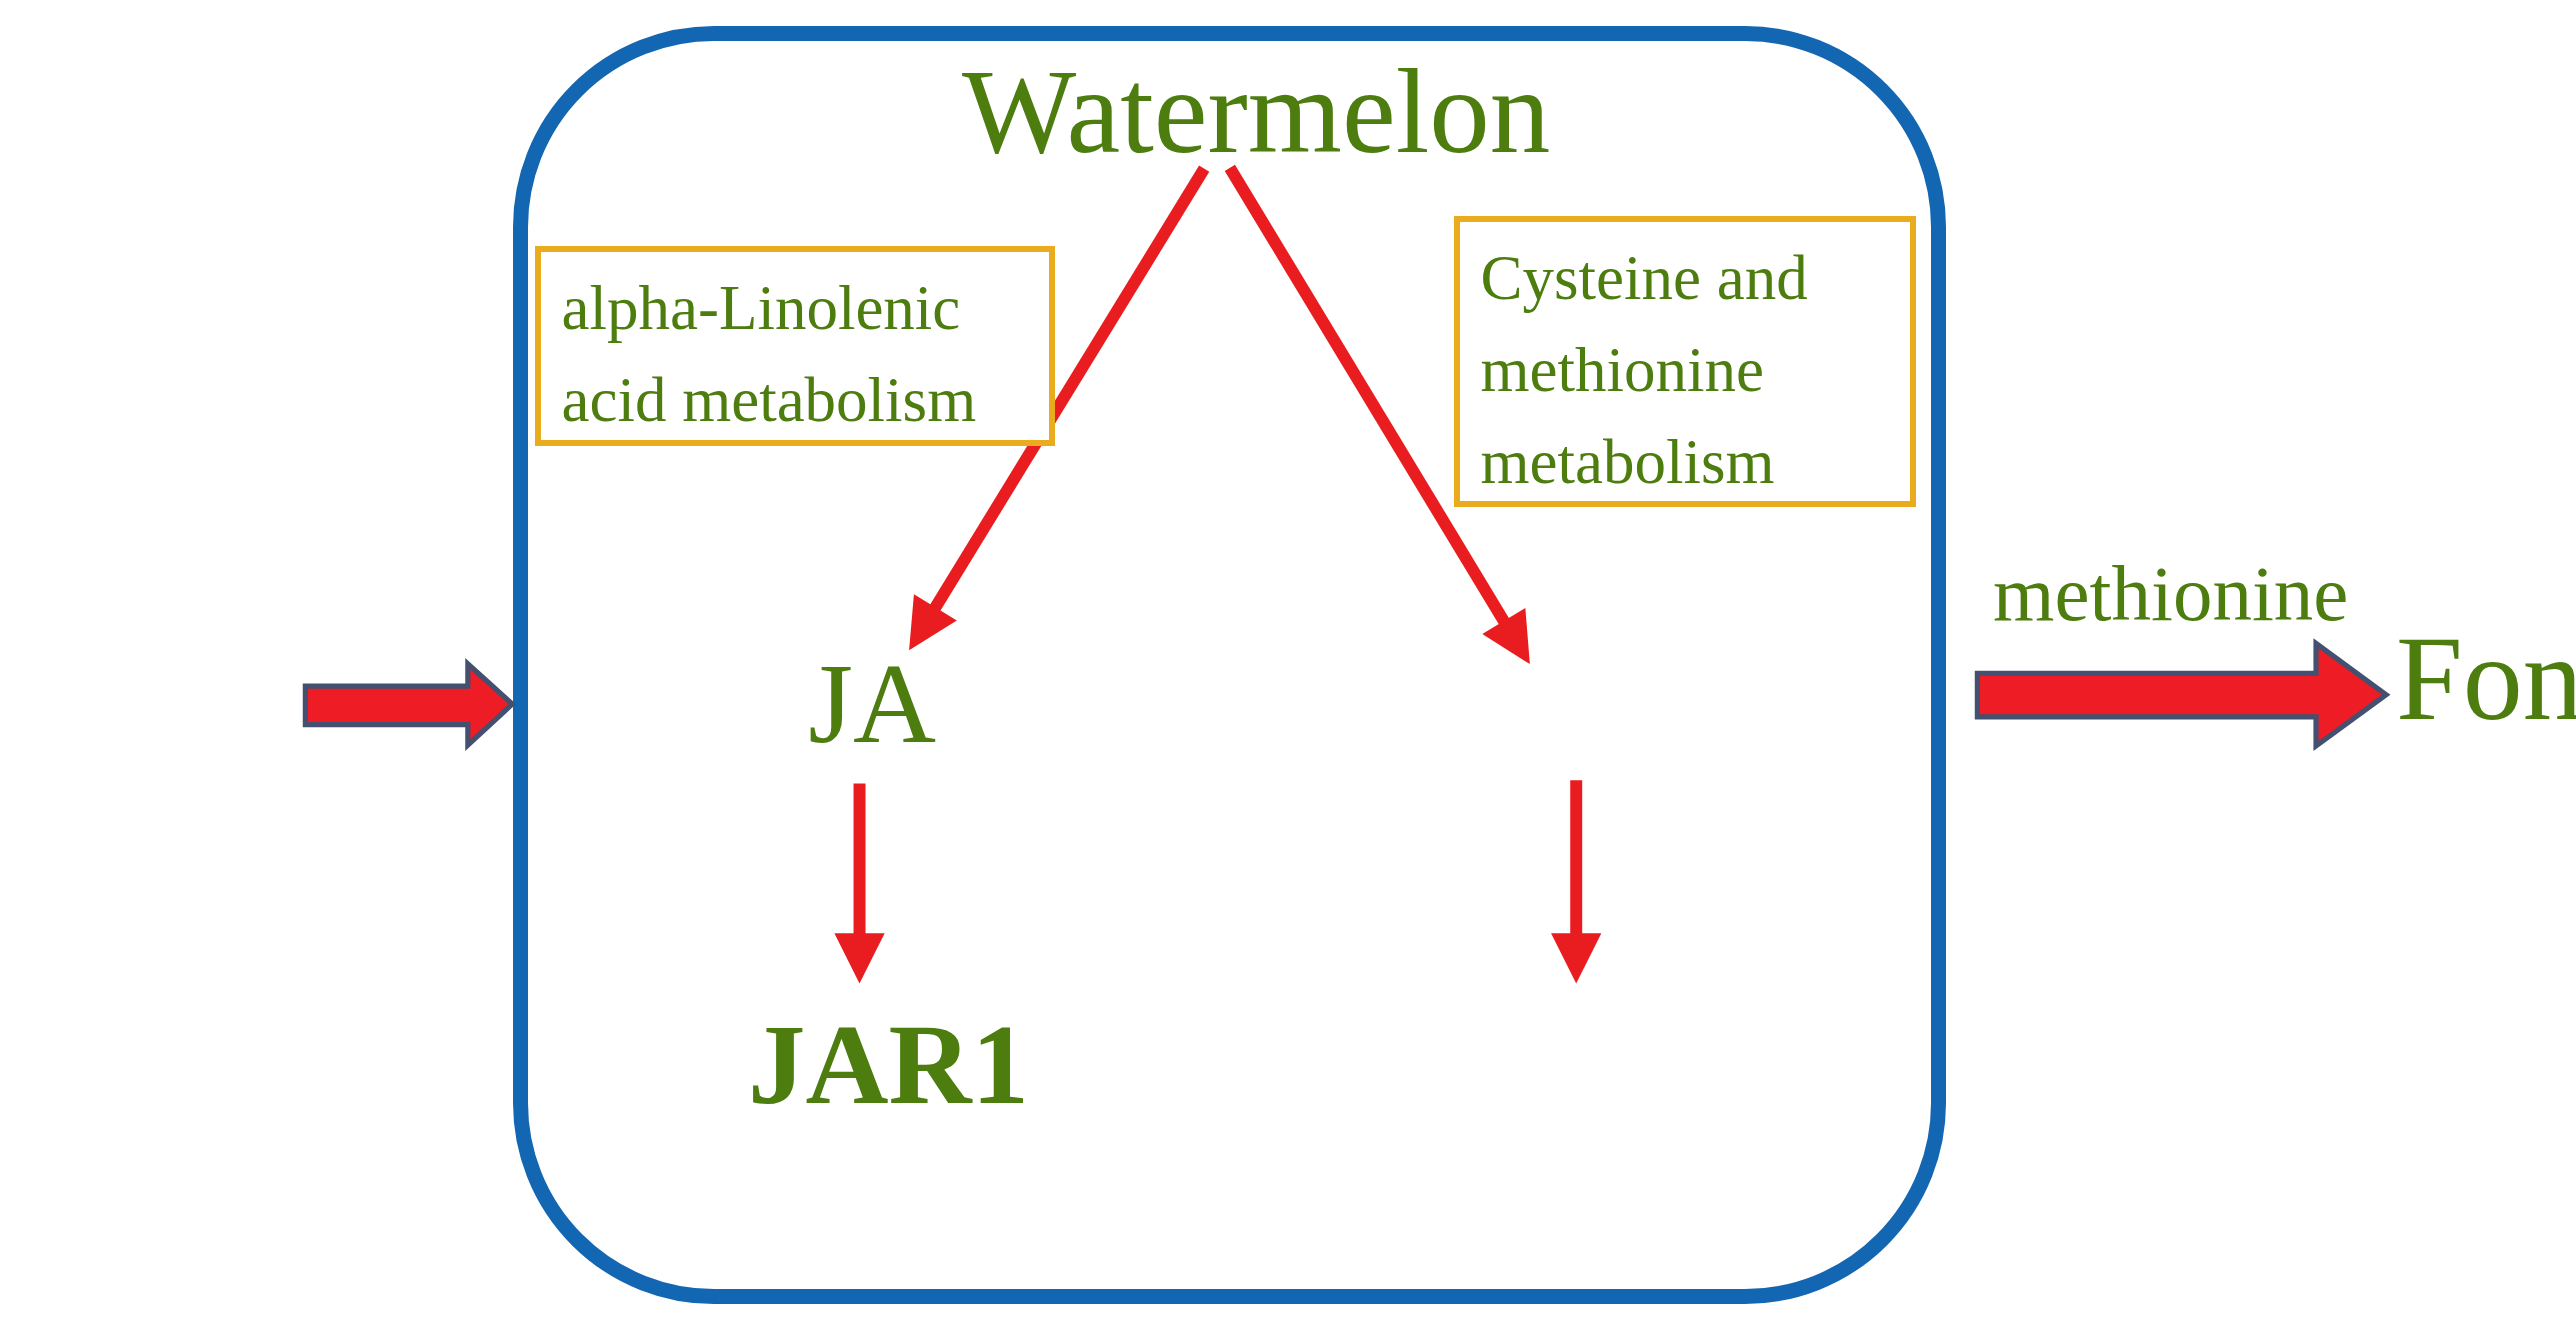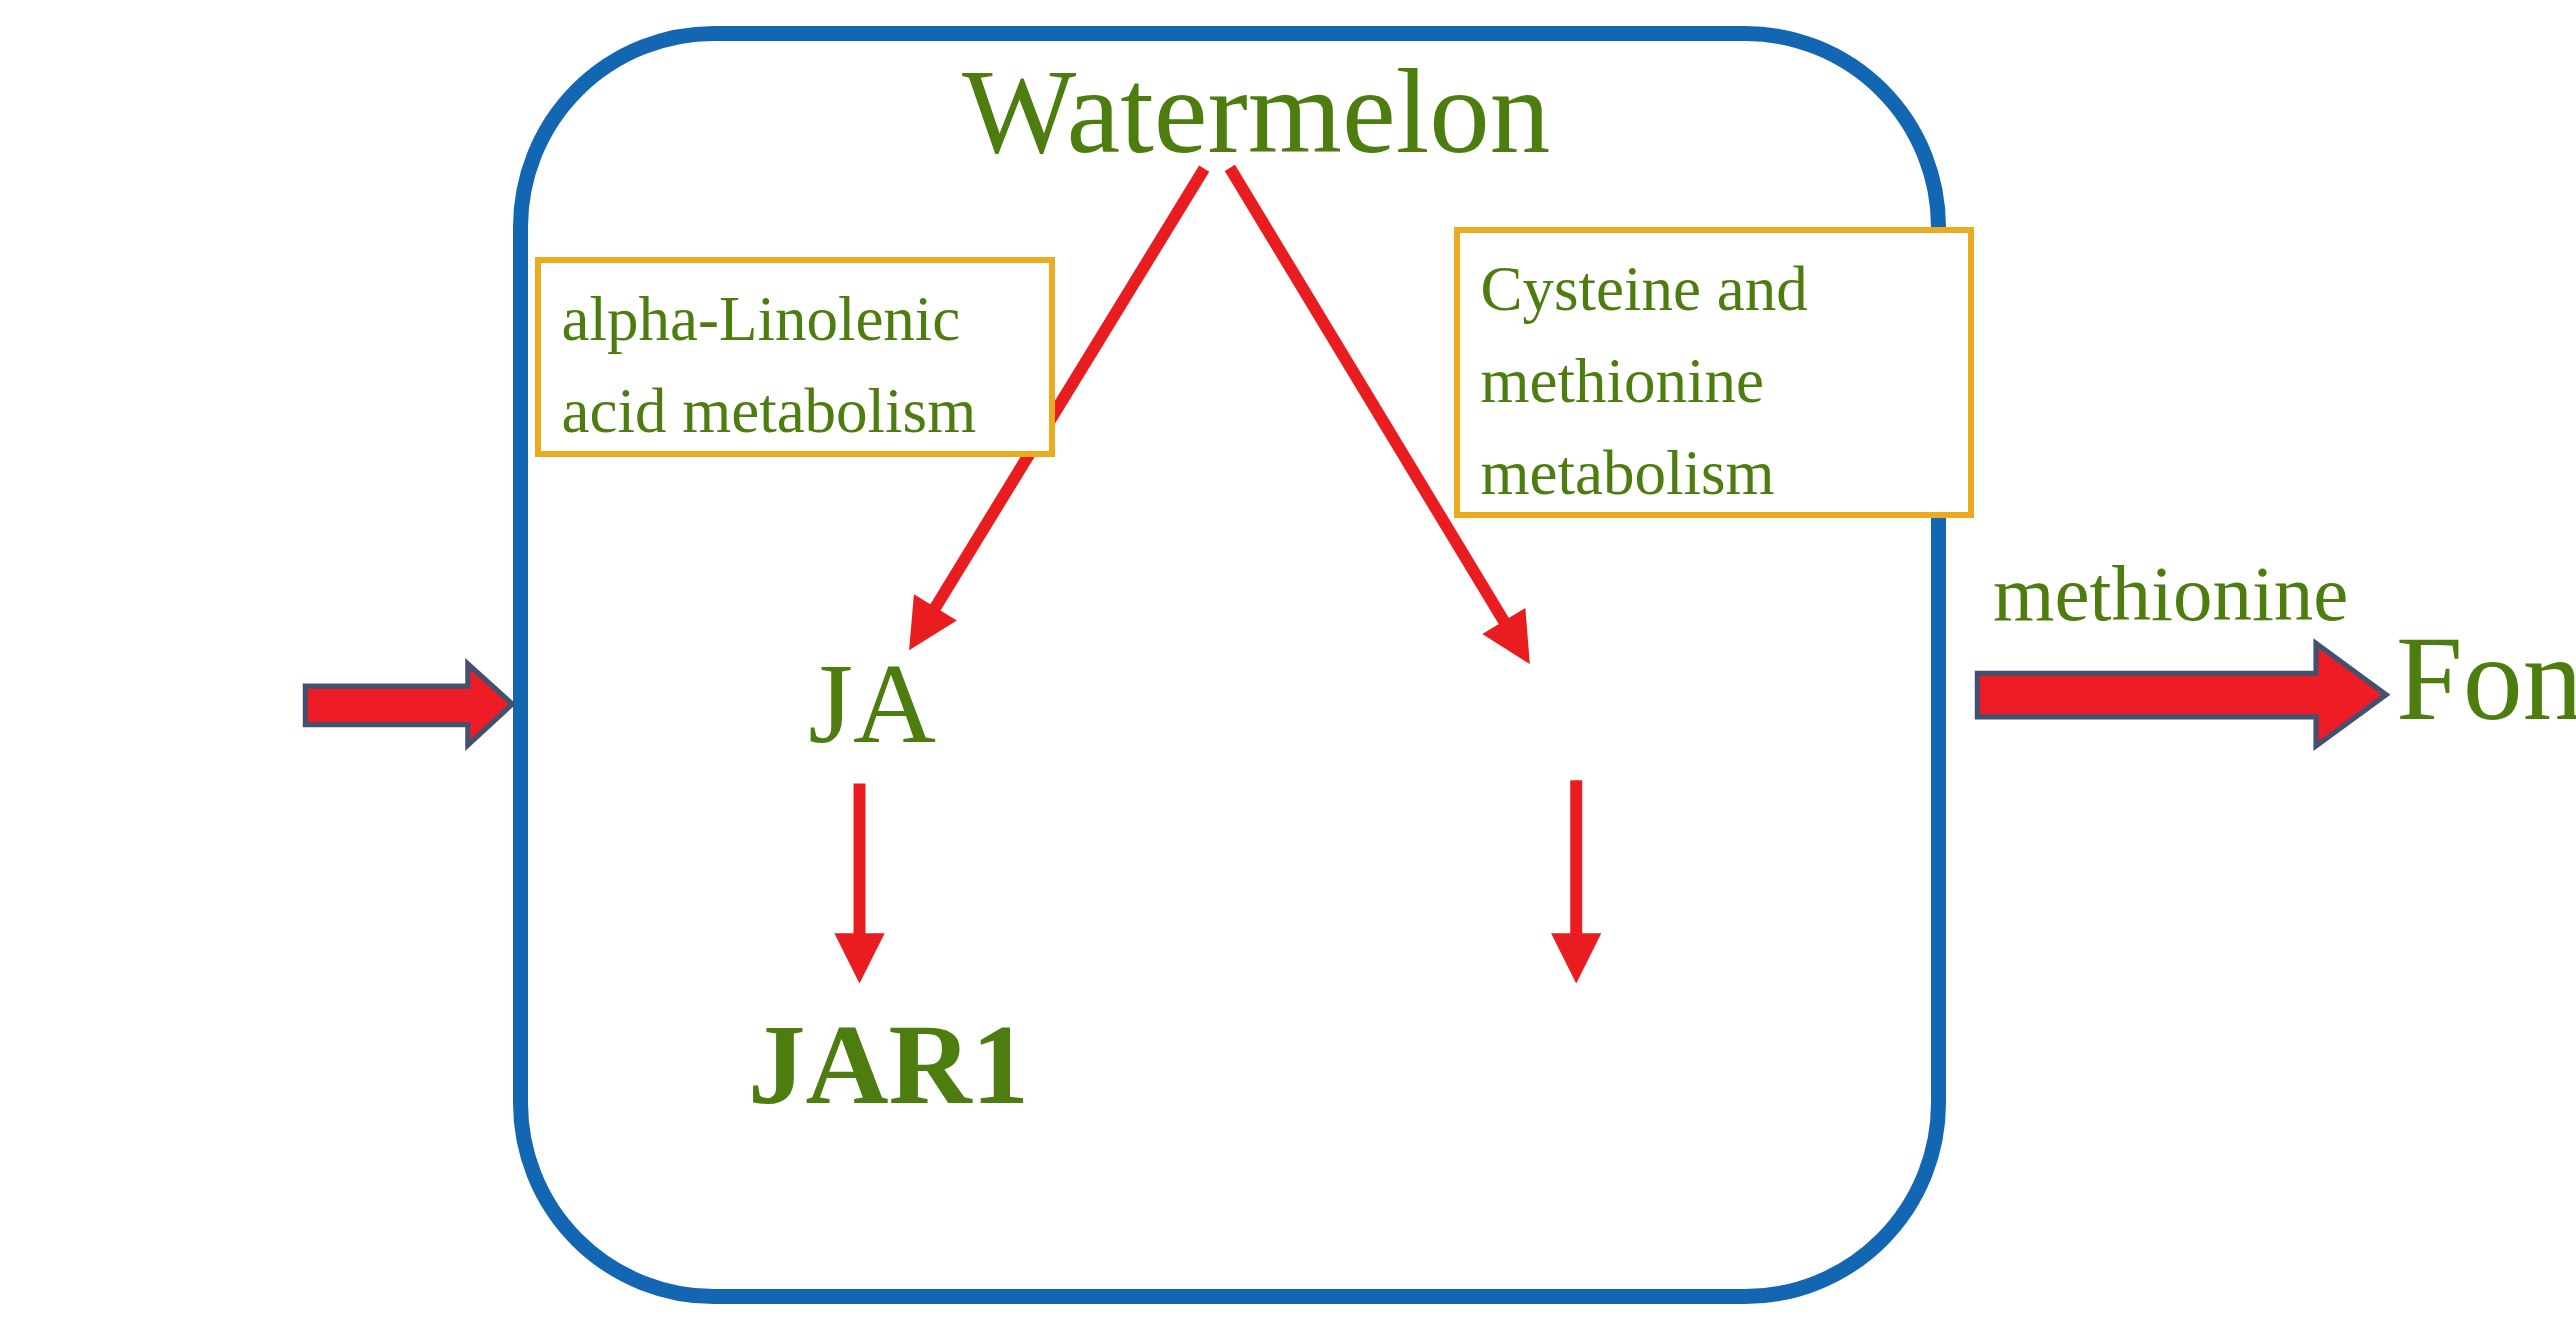--- a/index.html
+++ b/index.html
@@ -43,29 +43,28 @@
     white-space: nowrap;
   }
   .pathway-box {
     position: absolute;
     border: 6.8px solid #eaab1e;
     background: #ffffff;
     box-sizing: border-box;
     font-size: 63px;
     line-height: 92px;
     padding: 10.3px 20.5px;
-    margin-top: 11px;
   }
   .pathway-box.left {
     left: 535px; top: 246px;
     width: 520px; height: 200px;
   }
   .pathway-box.right {
     left: 1454px; top: 216px;
-    width: 520px; height: 291px;
+    width: 462px; height: 291px;
   }
   .resistance-label {
     position: absolute;
     left: 1993px; top: 554px;
     width: 342px;
     font-size: 79px;
     line-height: 1;
     text-align: center;
     white-space: nowrap;
   }

